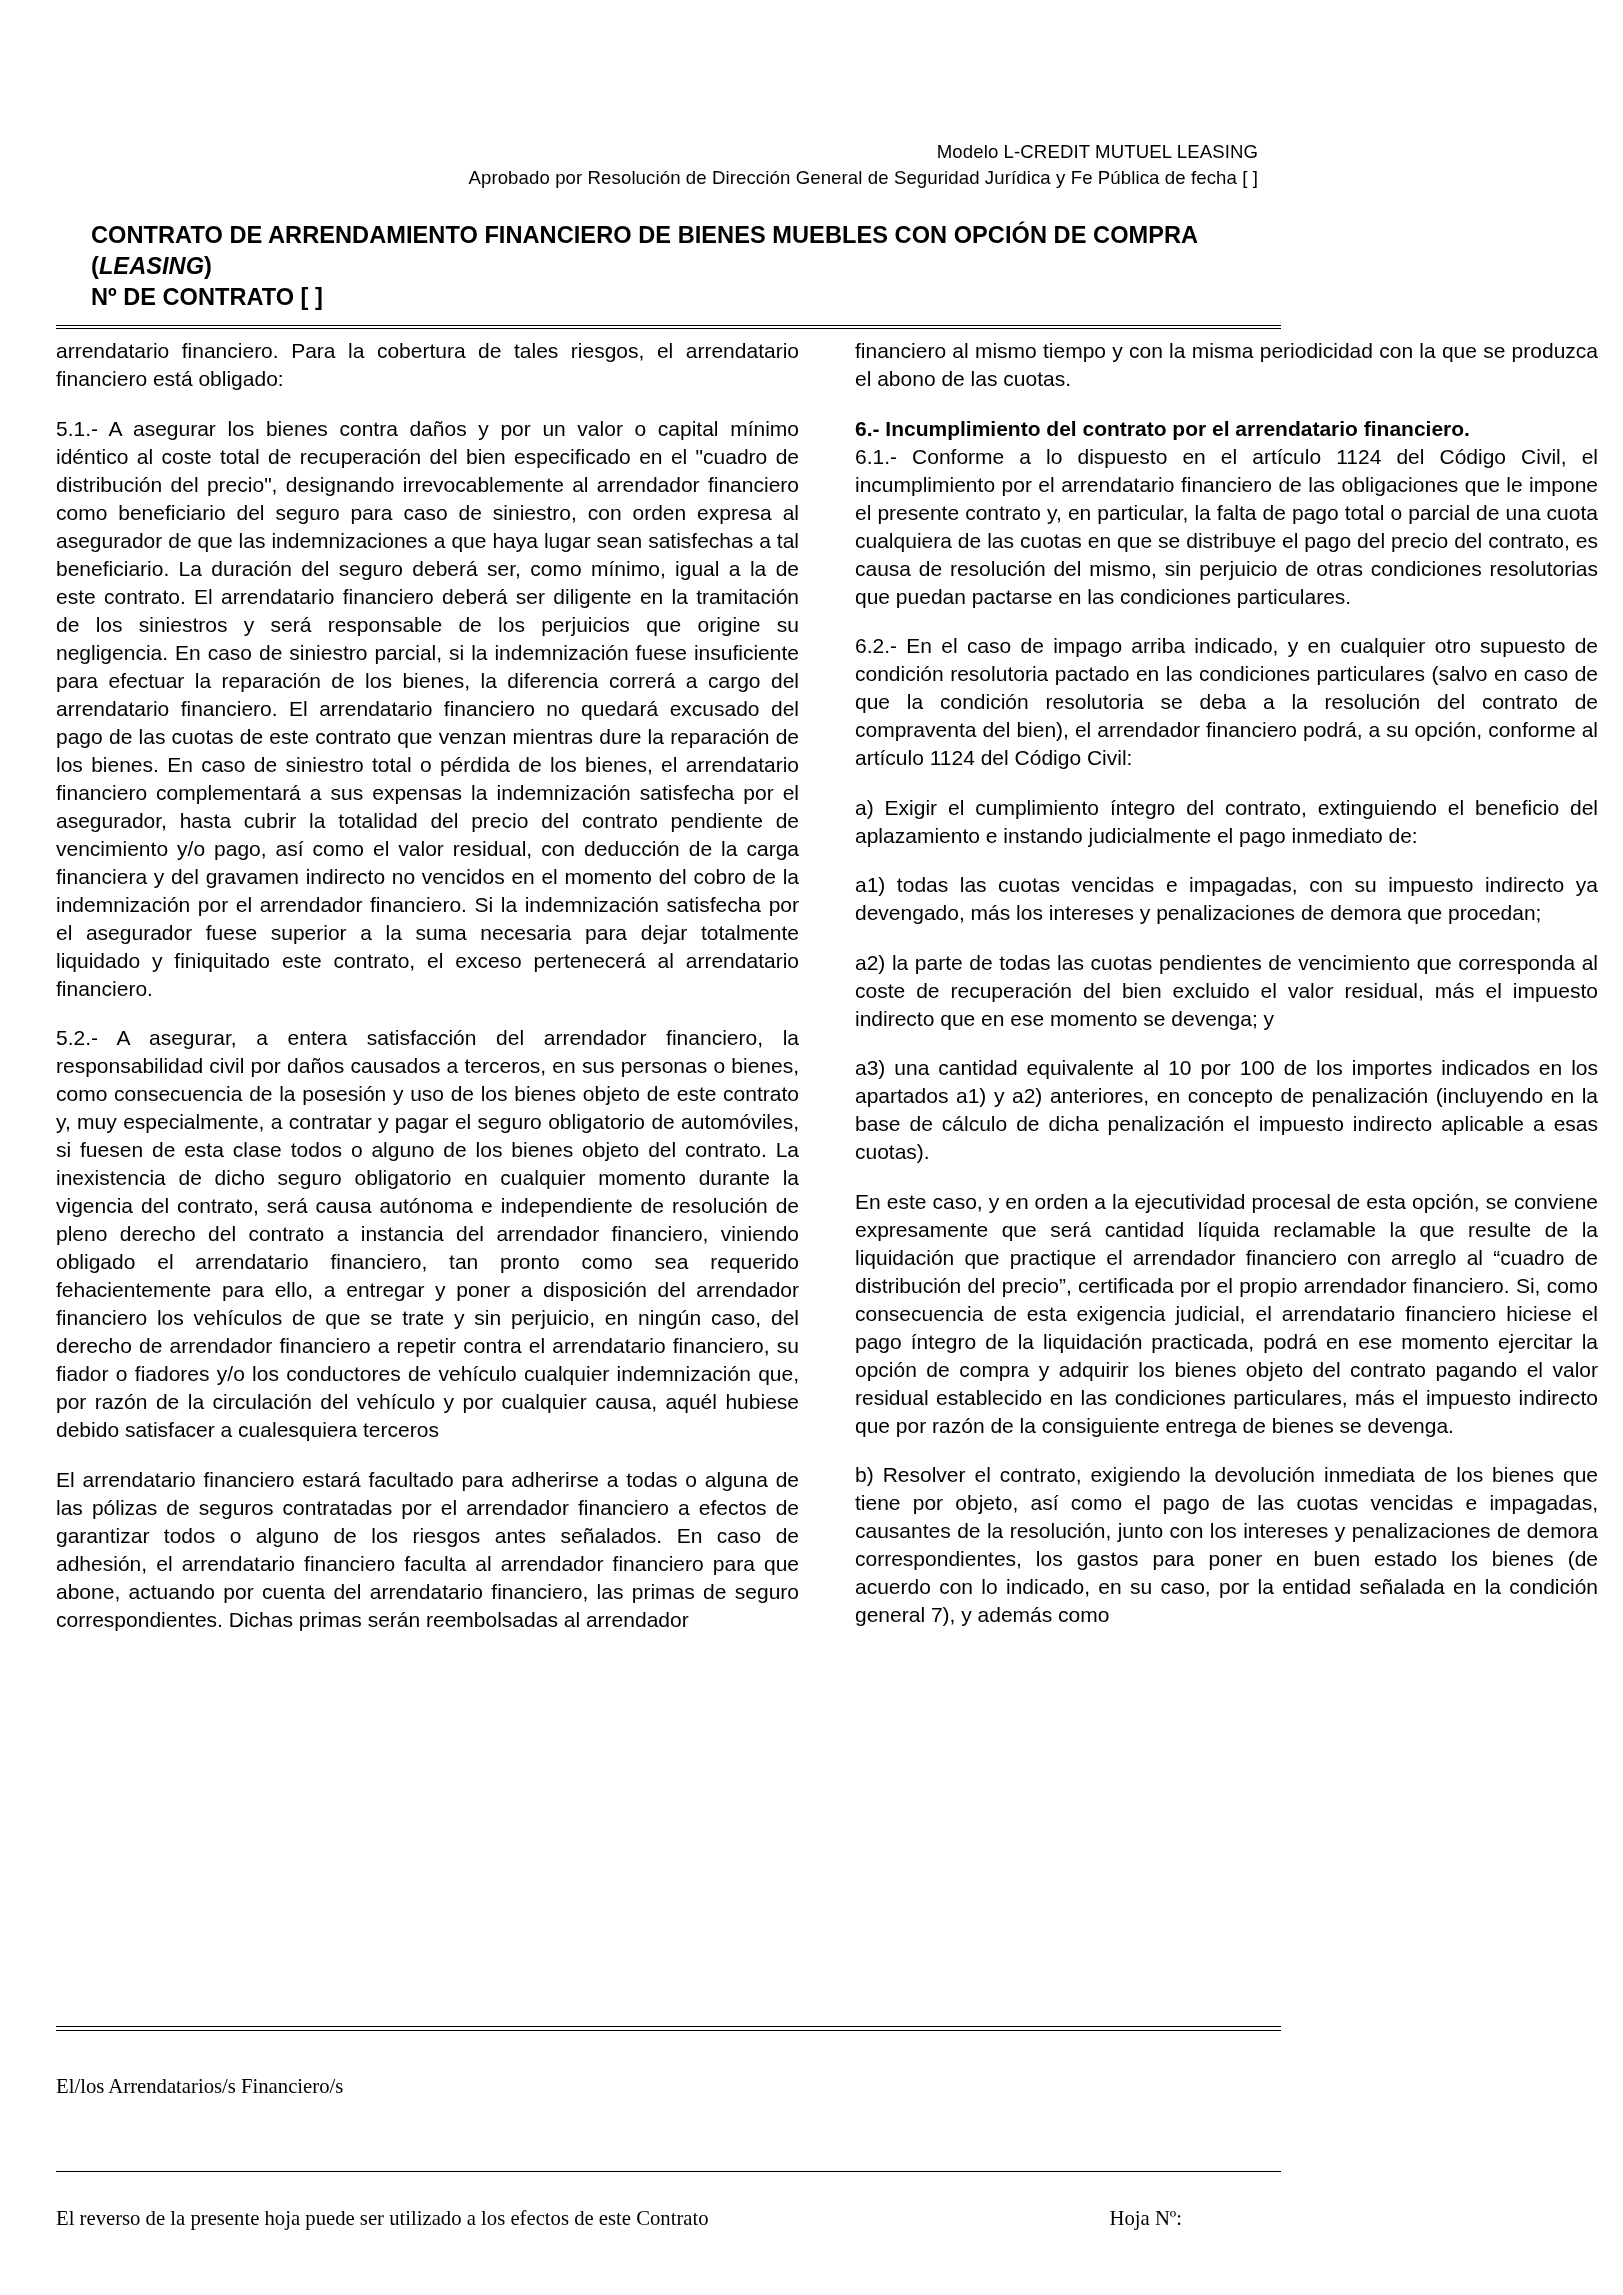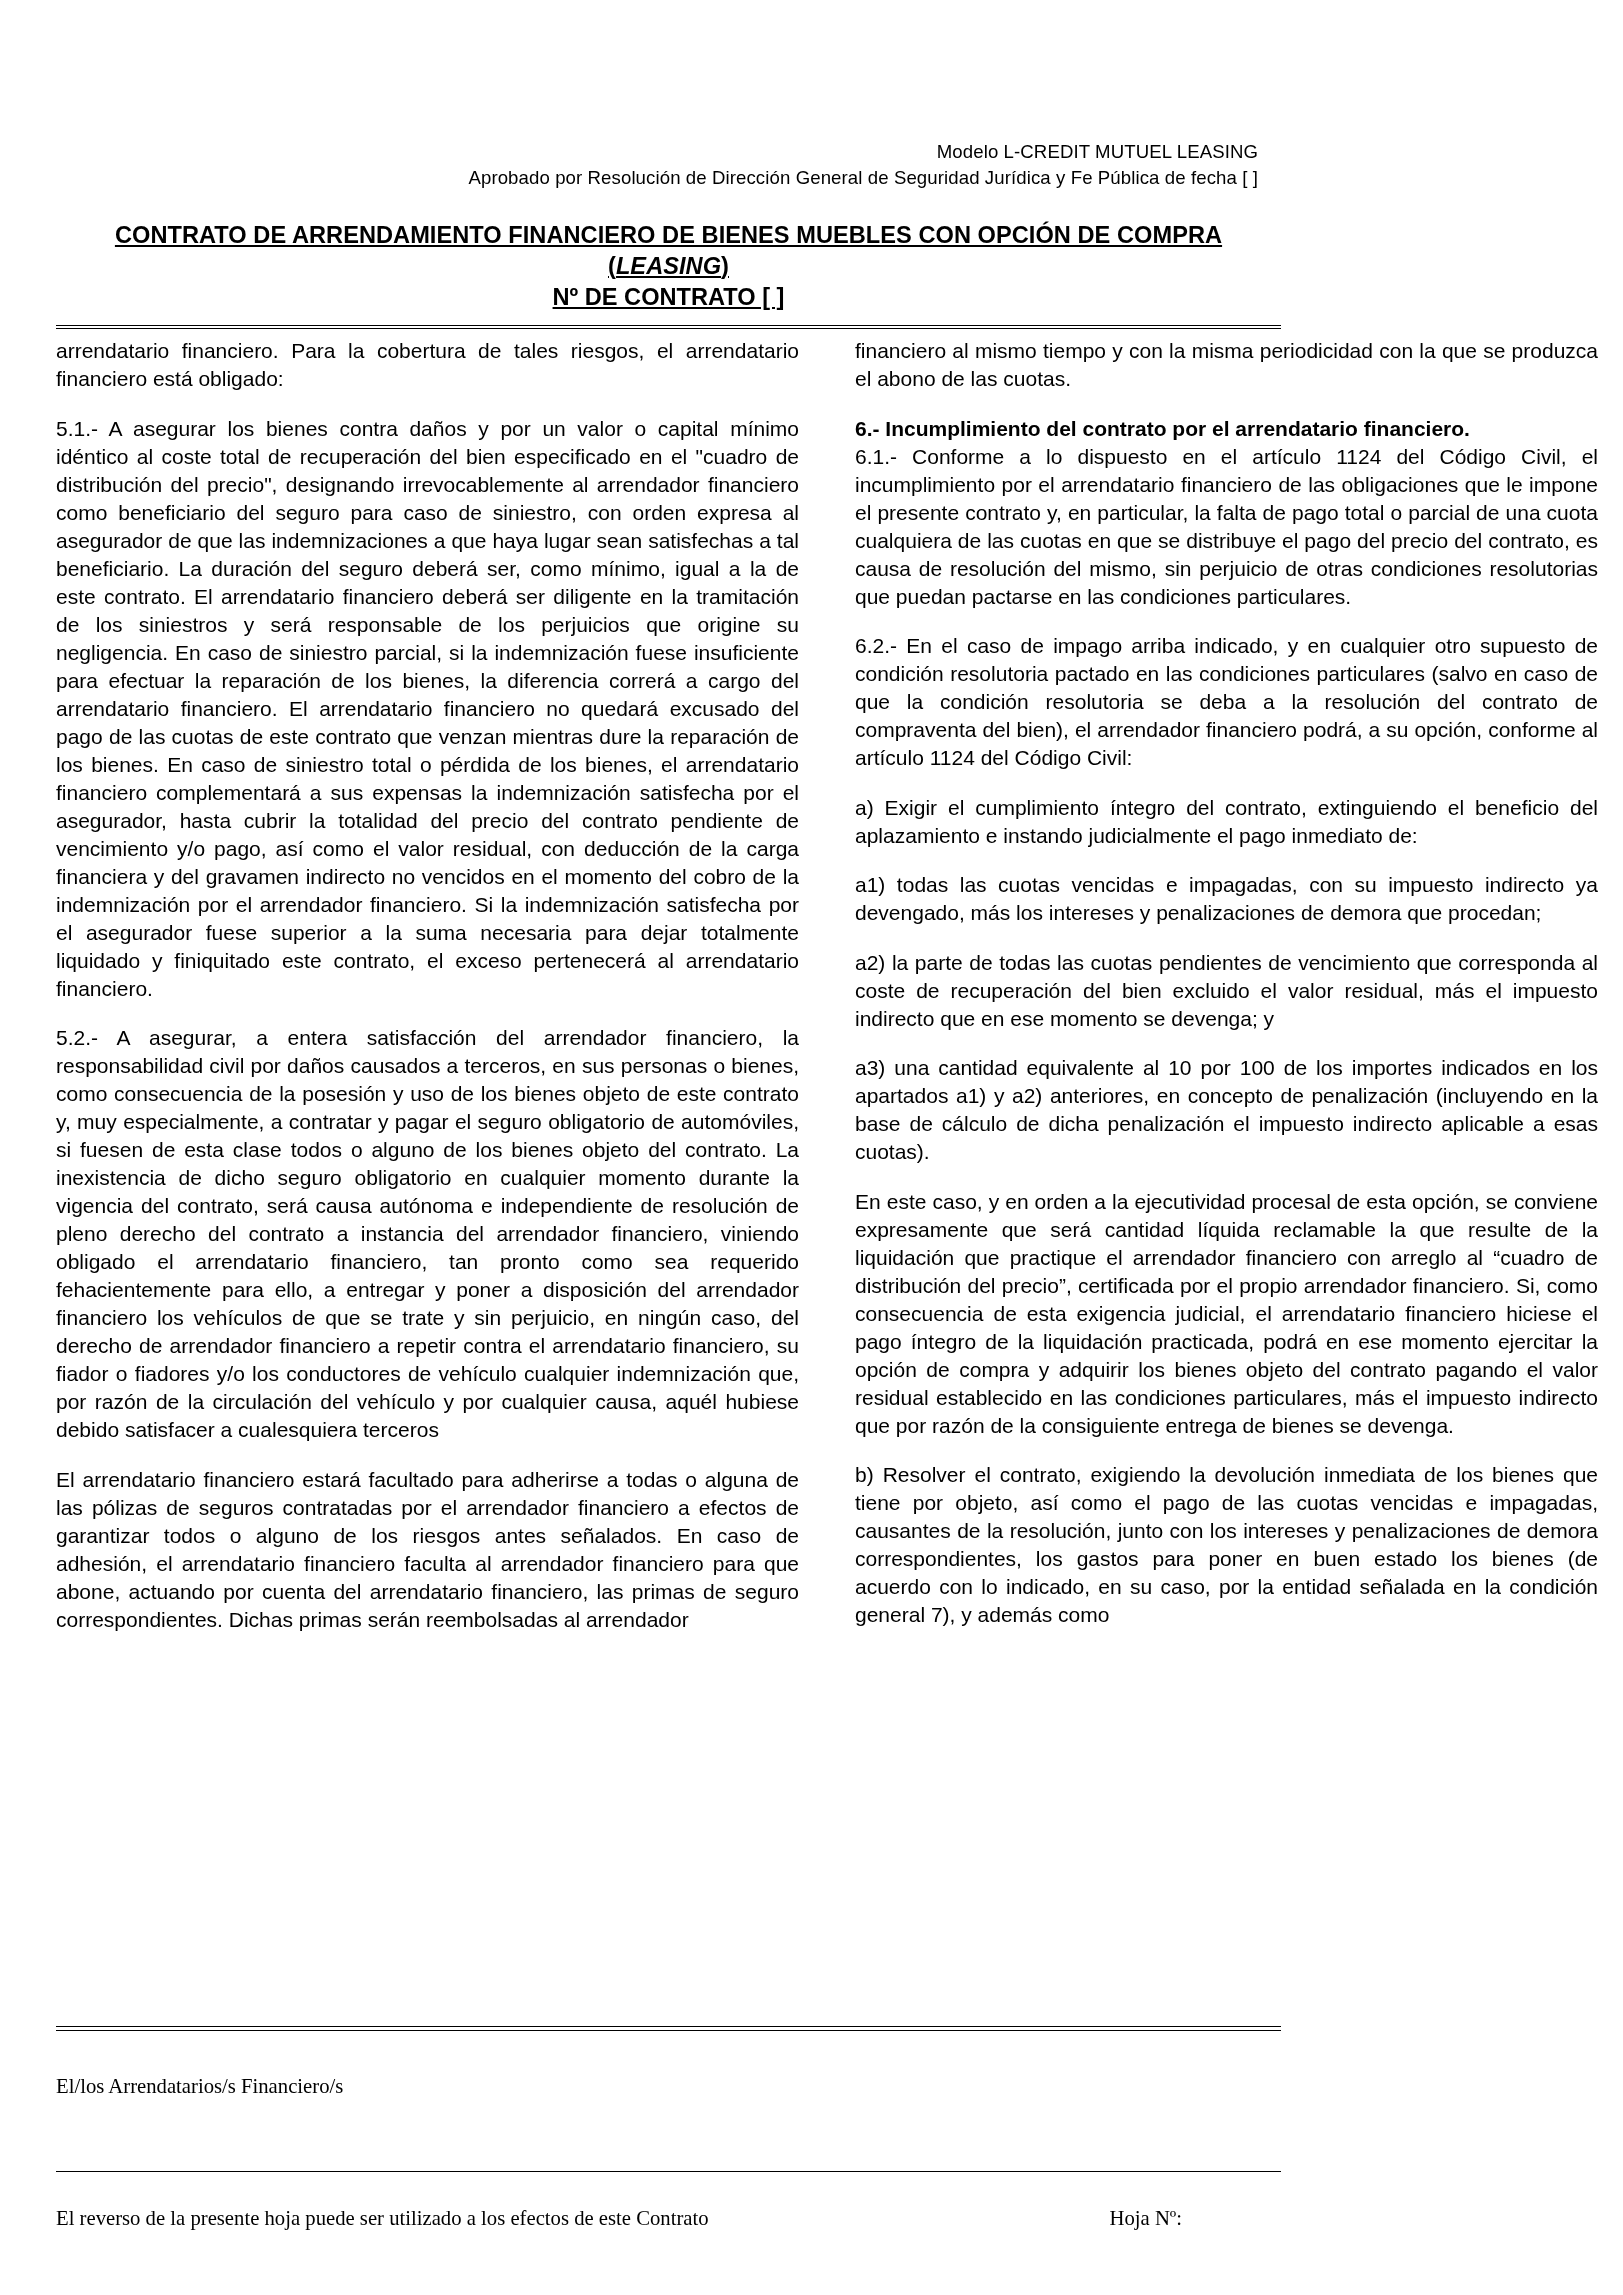--- a/index.html
+++ b/index.html
@@ -37,22 +37,21 @@
     font-size: 18.6px;
     line-height: 28px;
     letter-spacing: 0.1px;
     margin-left: 8px;
   }
 
   
   .title-block {
     margin-top: 28px;
     padding: 0 91px;
-    text-align: center;
-    text-decoration: underline;
+    text-align: left;
   }
   .title-line-1 {
     font-size: 23.6px;
     font-weight: bold;
     line-height: 31px;
     letter-spacing: 0.04px;
   }
   .title-line-1 .ital {
     font-style: italic;
   }

